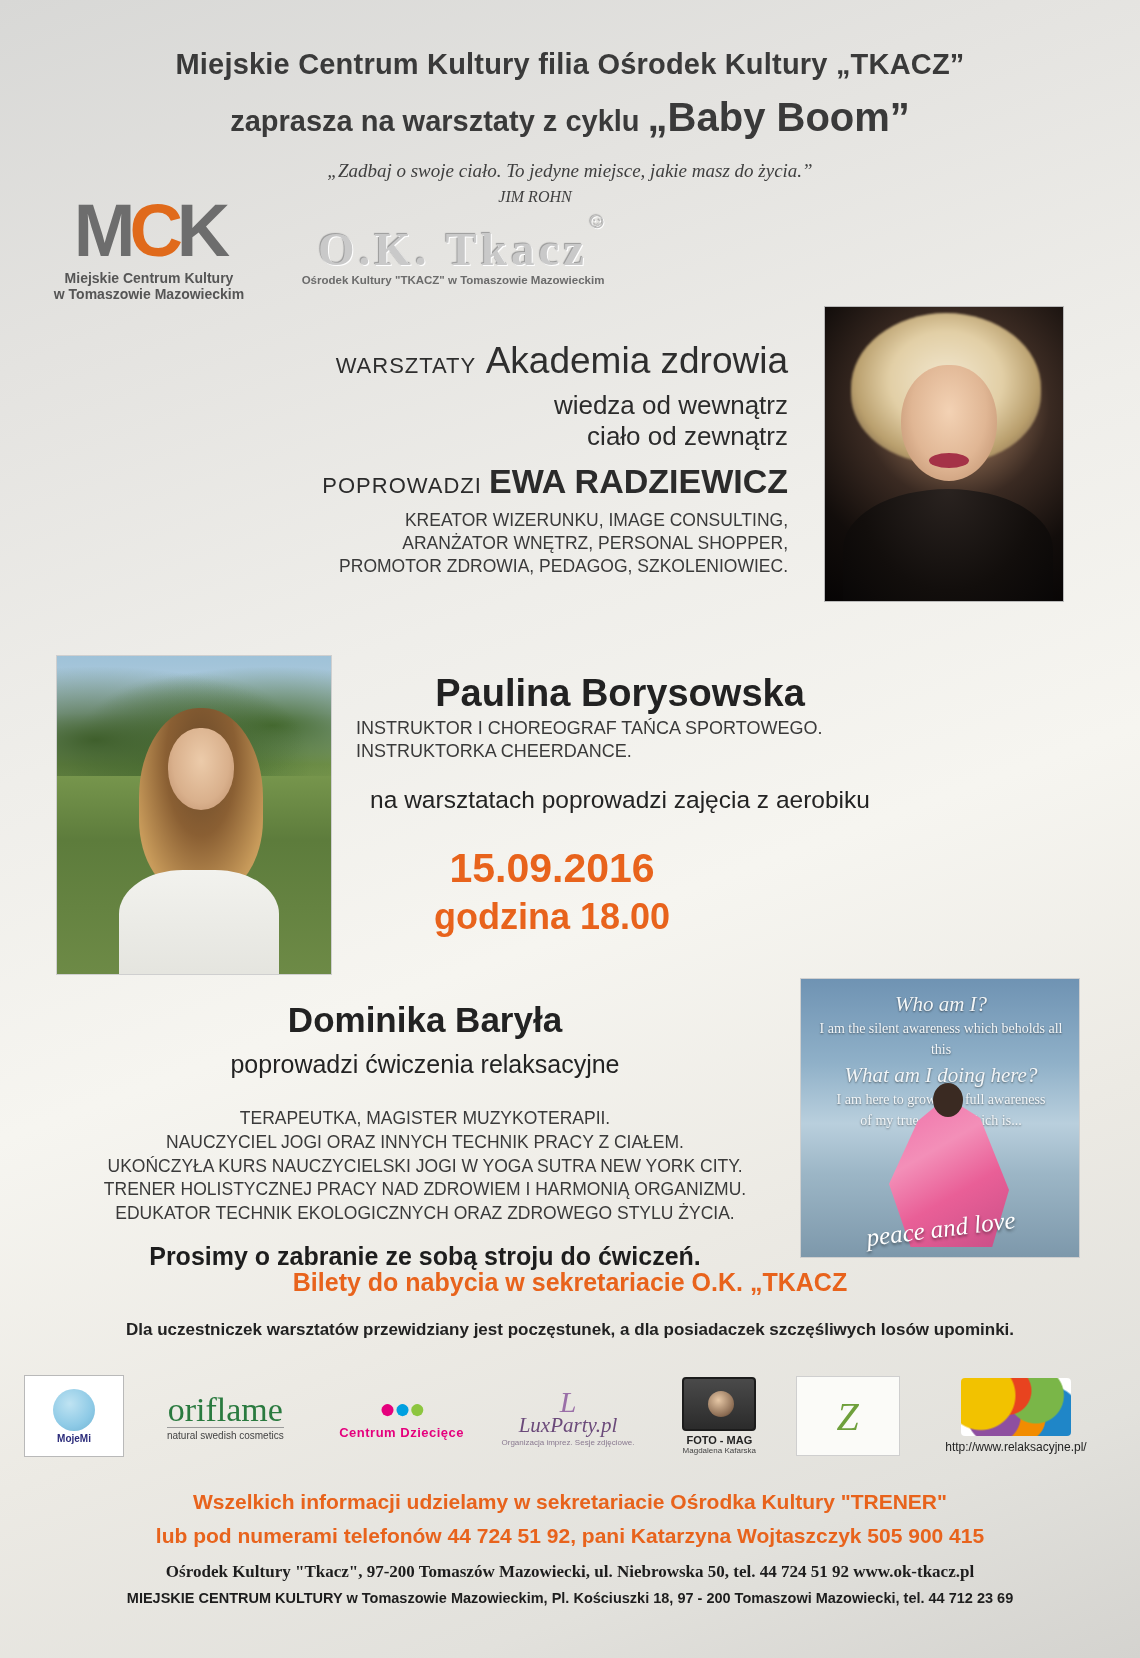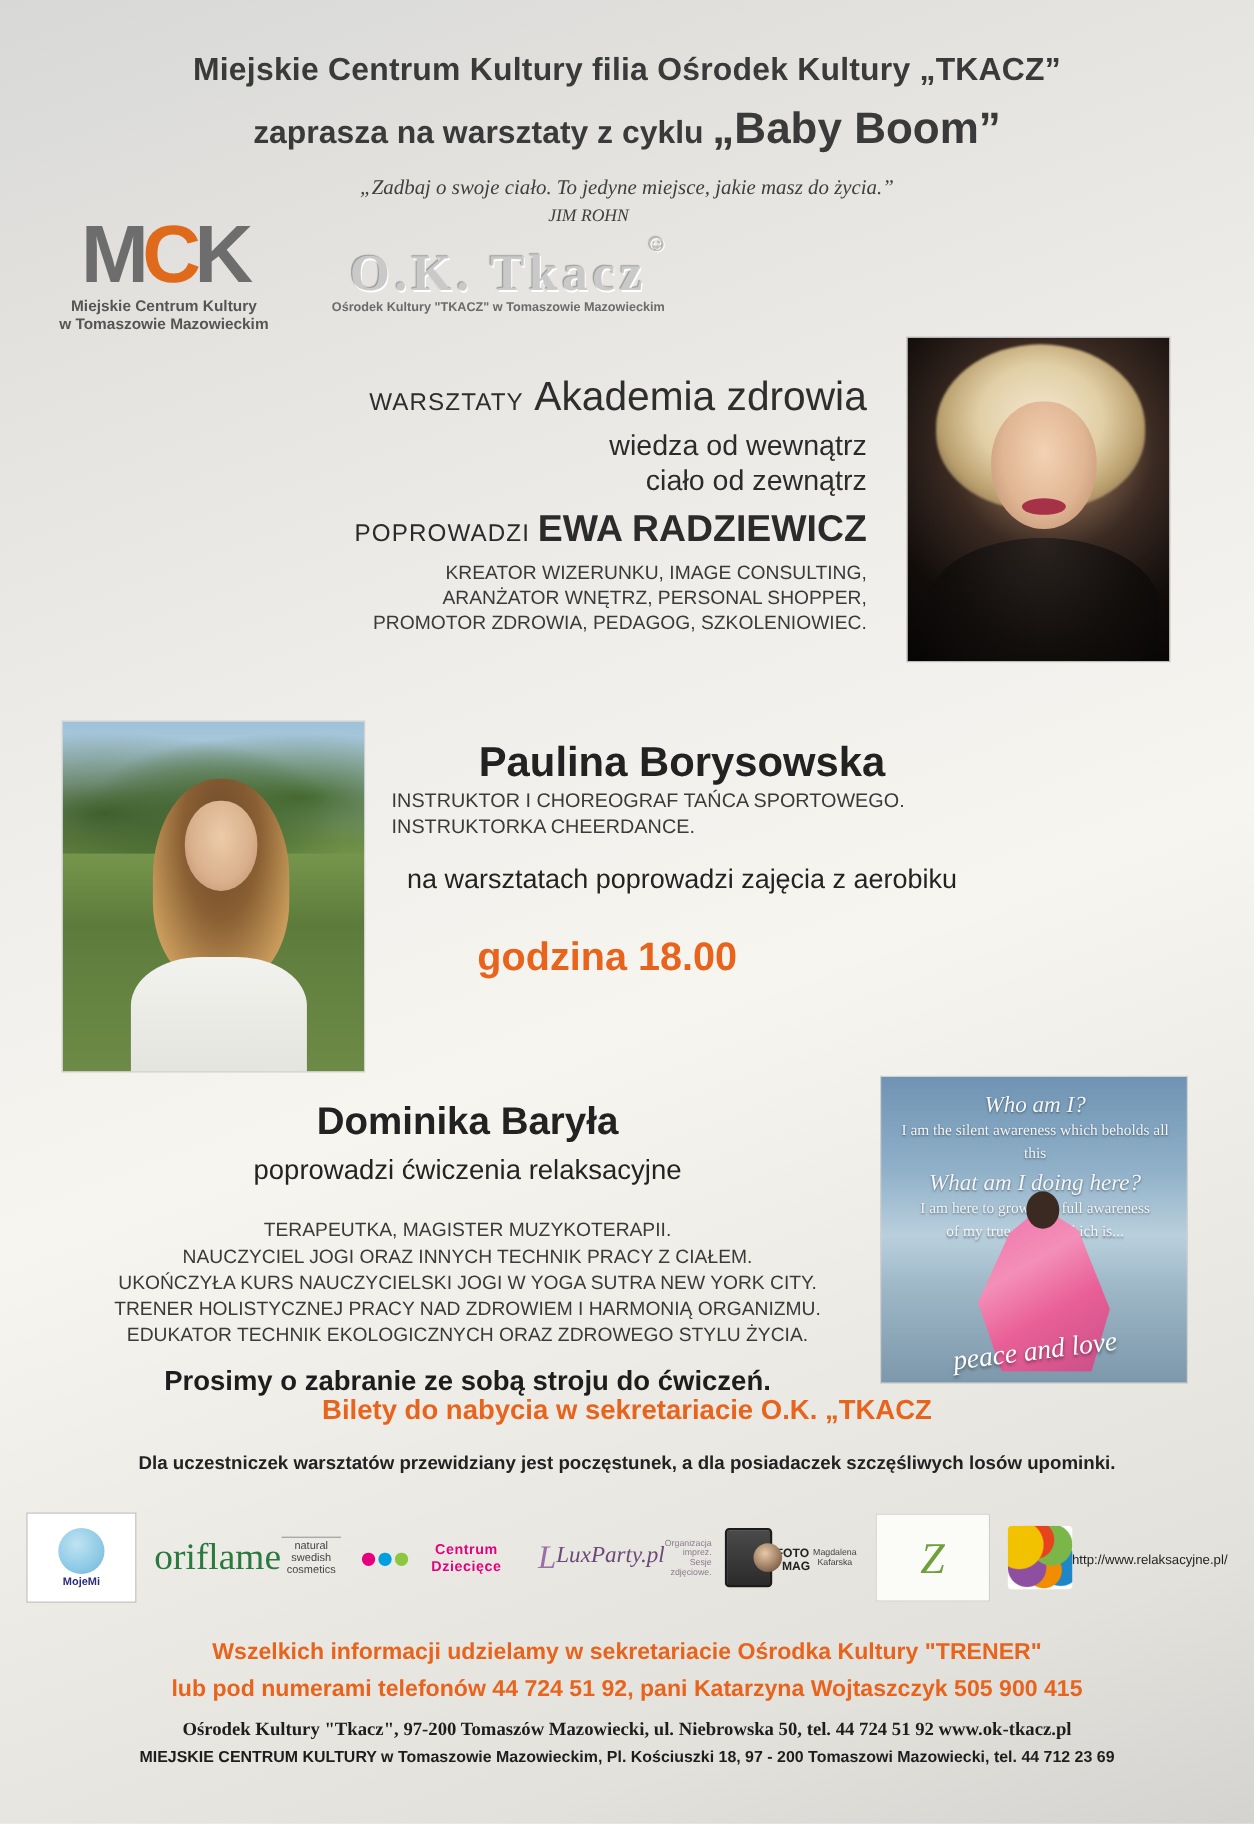--- a/index.html
+++ b/index.html
@@ -177,21 +177,21 @@
   .perk {
     position: absolute; left: 0; top: 1320px; width: 1140px; text-align: center;
     font-size: 17px; font-weight: bold; color: #222;
   }
 
   
   .sponsors {
     position: absolute; left: 24px; top: 1366px; width: 1092px; height: 100px;
     display: flex; align-items: center; justify-content: space-between;
   }
-  .sp { height: 82px; display: flex; flex-direction: row; align-items: center; justify-content: center; }
+  .sp { height: 82px; display: flex; flex-direction: column; align-items: center; justify-content: center; }
   .sp-mojemi {
     width: 100px; height: 82px; border: 1px solid #b9b9b9; background: #fff;
     display: flex; flex-direction: column; align-items: center; justify-content: center;
   }
   .sp-mojemi .circ {
     width: 42px; height: 42px; border-radius: 50%;
     background: radial-gradient(circle at 40% 35%, #bfe3f2 0%, #8ecae6 60%, #6fb2d2 100%);
   }
   .sp-mojemi .nm { font-size: 10px; font-weight: bold; color: #2b2b7a; margin-top: 2px; }
 
@@ -310,20 +310,21 @@
   <div class="paulina-text">
     <div class="p-name">Paulina Borysowska</div>
     <div class="p-roles">
       <div>INSTRUKTOR I CHOREOGRAF TAŃCA SPORTOWEGO.</div>
       <div>INSTRUKTORKA CHEERDANCE.</div>
     </div>
     <div class="p-line">na warsztatach poprowadzi zajęcia z aerobiku</div>
   </div>
 
   <div class="date-box">
+    <div class="date-main">15.09.2016</div>
     <div class="date-hour">godzina 18.00</div>
   </div>
 
 
   <div class="dom-photo">
     <div class="dp-text-top">
       <span class="dp-big">Who am I?</span>
       <div>I am the silent awareness which beholds all this</div>
       <div class="dp-big">What am I doing here?</div>
       <div>I am here to grow into full awareness</div>

